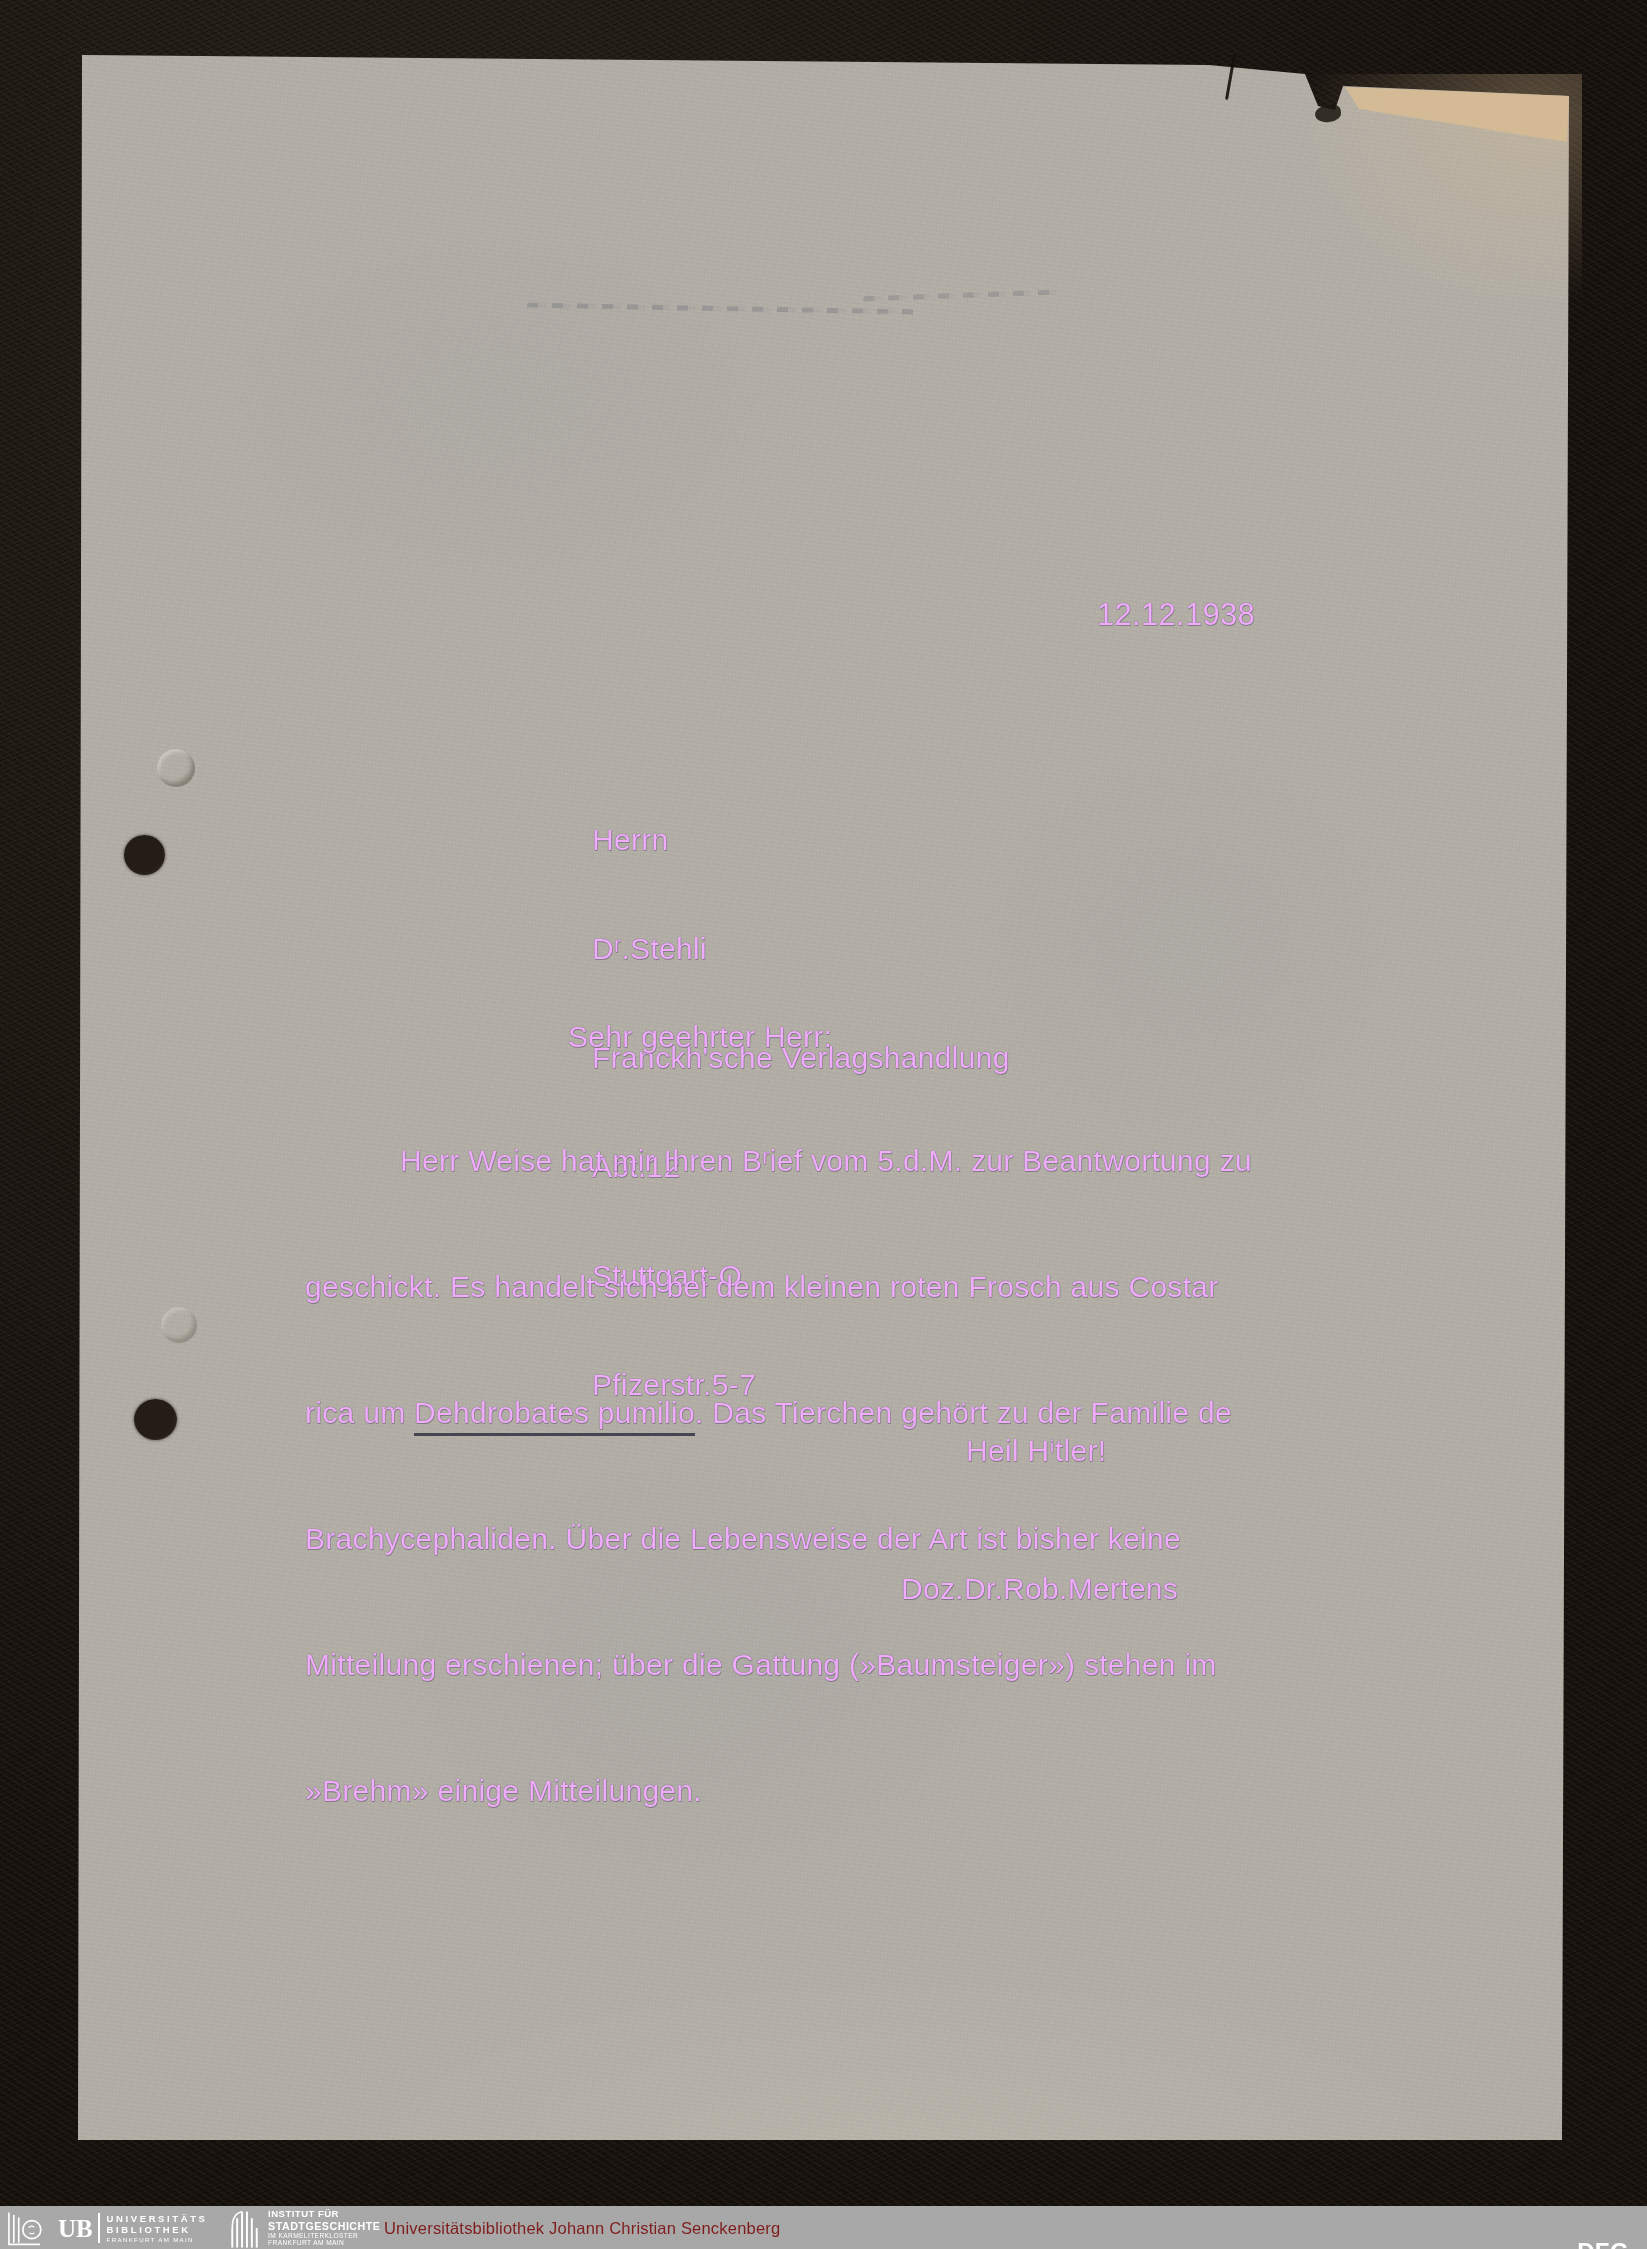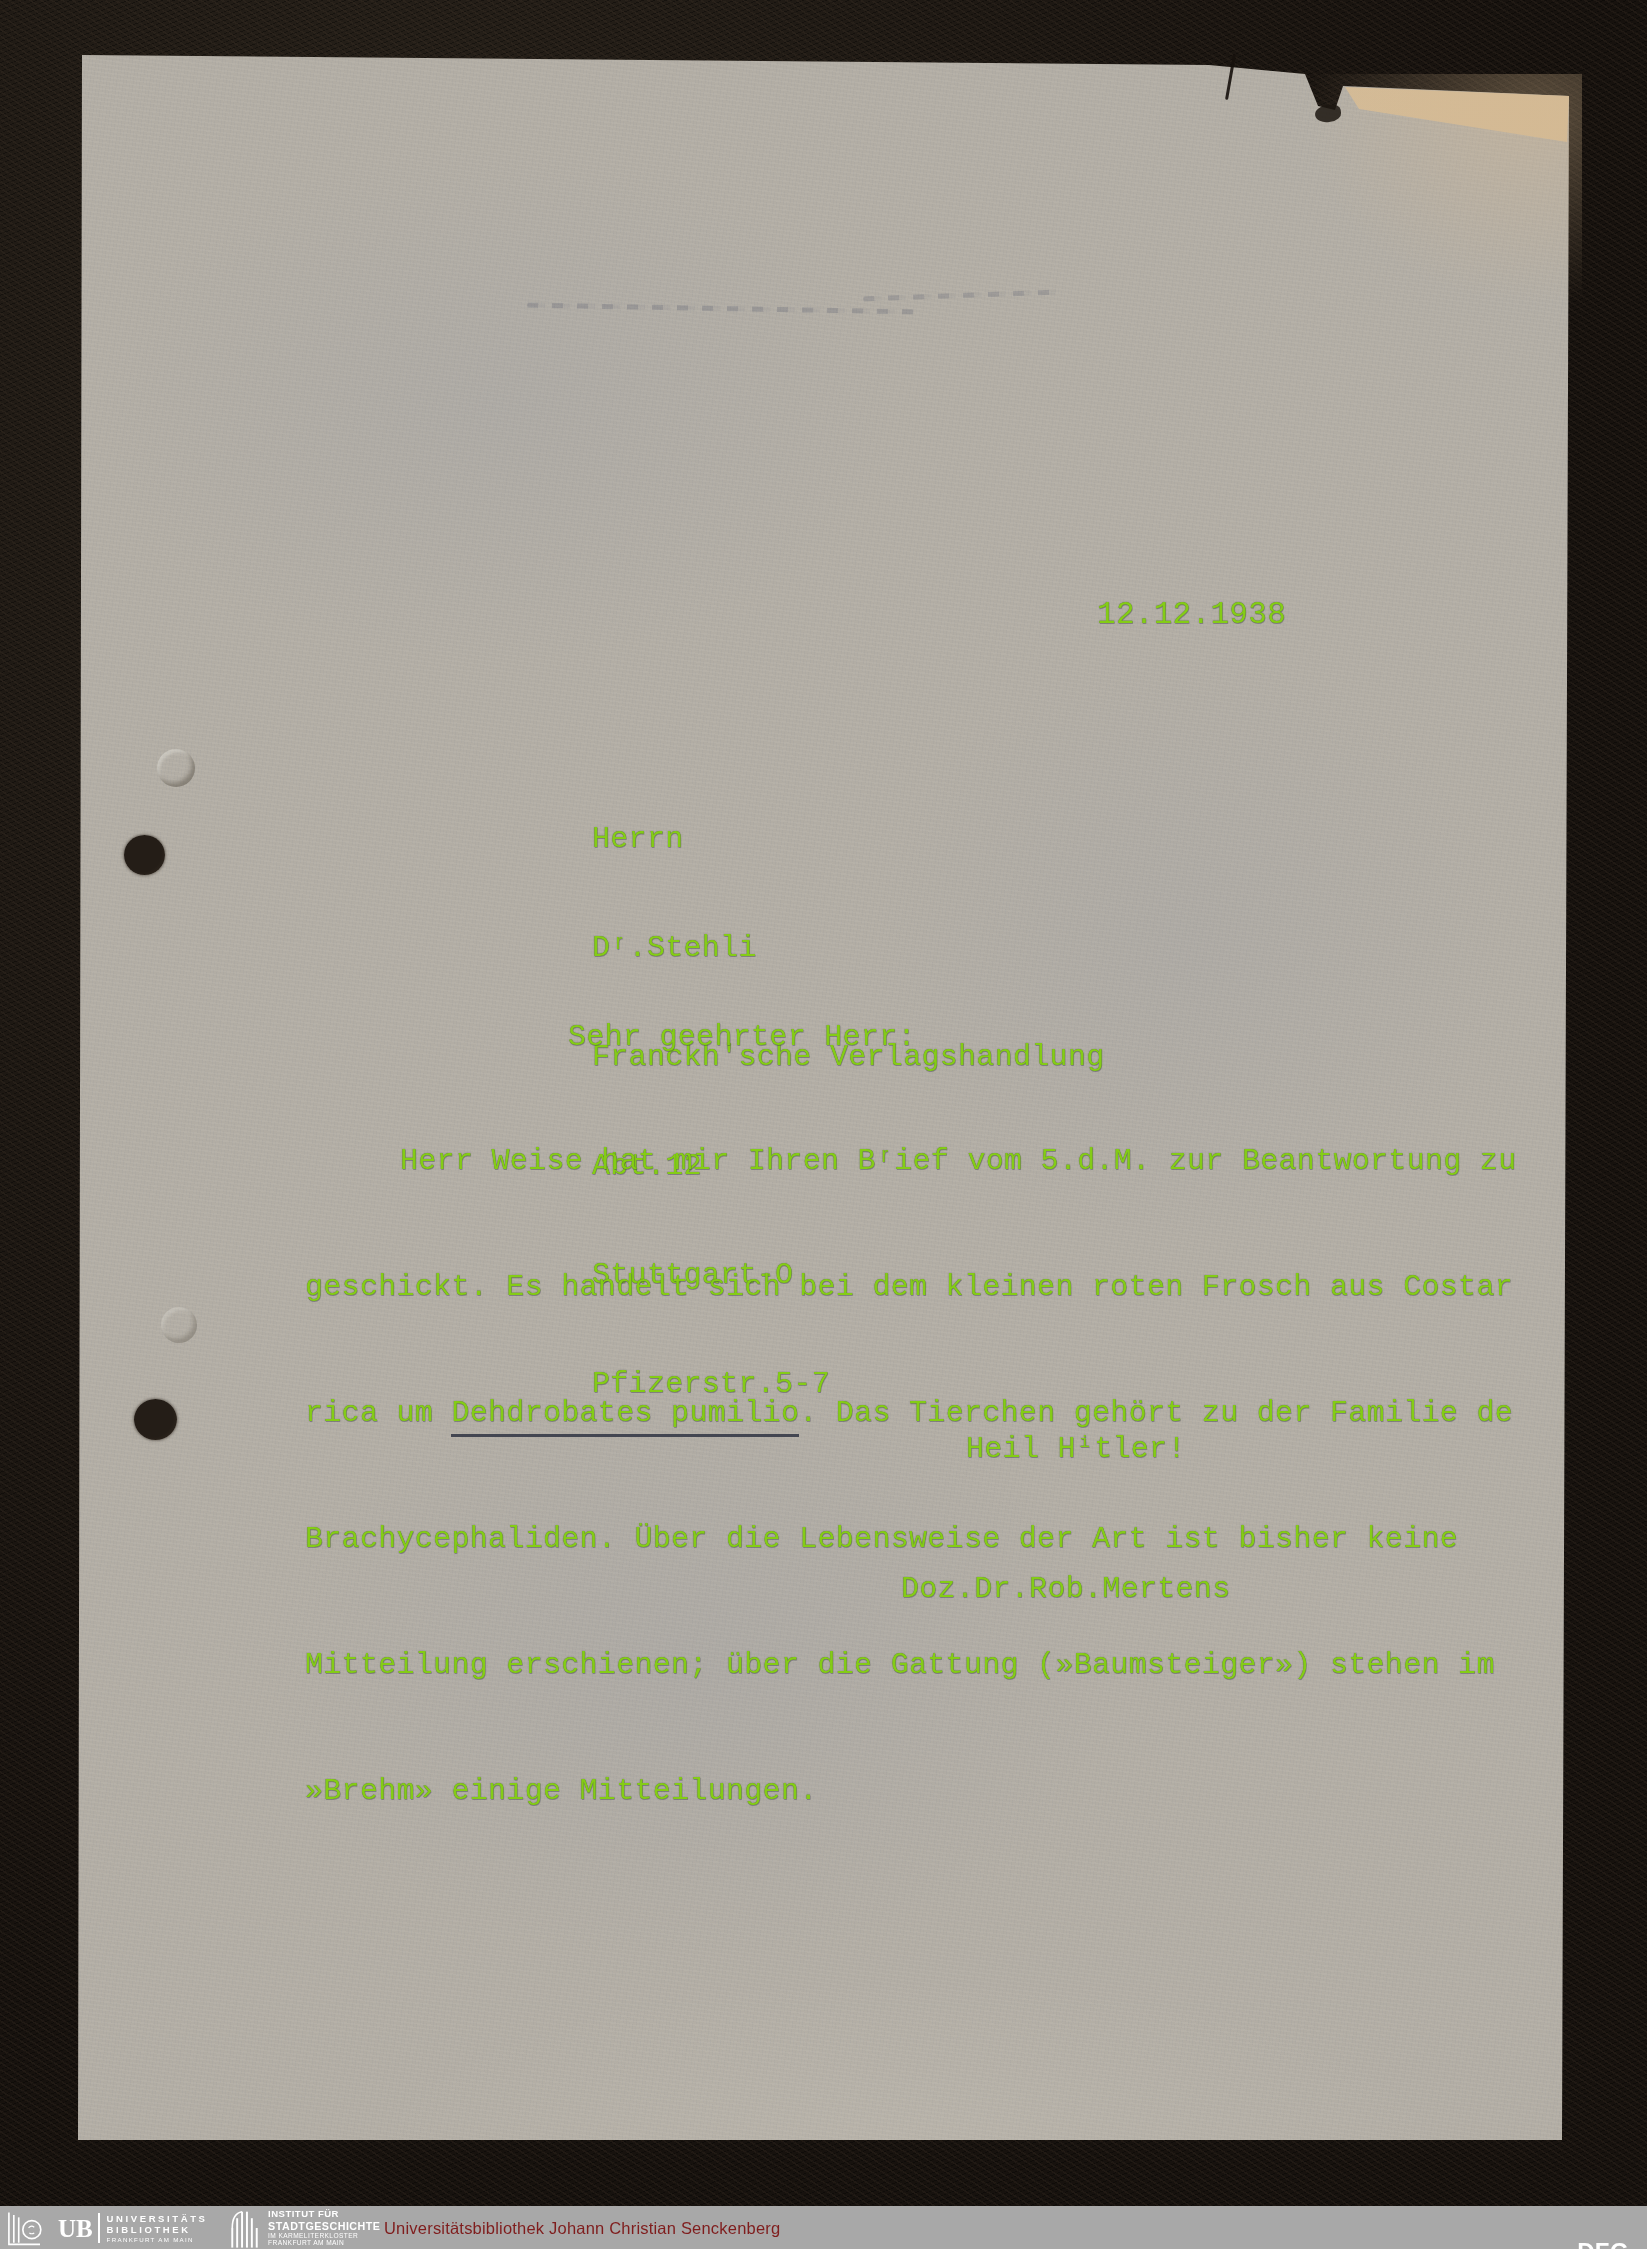--- a/index.html
+++ b/index.html
@@ -74,23 +74,23 @@
   
   .smudge{
     position:absolute;height:5px;border-radius:2.5px;
     background:repeating-linear-gradient(90deg,
       rgba(66,72,95,0.22) 0 10.7px, rgba(66,72,95,0.05) 10.7px 18px, transparent 18px 25px);
     filter:blur(0.5px);
   }
   
   .tw{
     position:absolute;
-    font-family:Liberation Mono, monospace;
+    font-family:Liberation Sans, sans-serif;
     font-size:30px;letter-spacing:0.3px;
-    color:#84cc16;white-space:pre;
+    color:#f0abfc;white-space:pre;
     text-shadow:0 0 1px rgba(58,61,74,0.85), 0.5px 0.5px 0 rgba(58,61,74,0.35);
   }
   .addr .tw-line{line-height:41px;}
   .bodytxt .tw-line{line-height:58px;}
   .indent1{padding-left:95px;}
   .species{
     border-bottom:3.3px solid rgba(58,61,74,0.92);
     padding-bottom:4px;
   }
   

